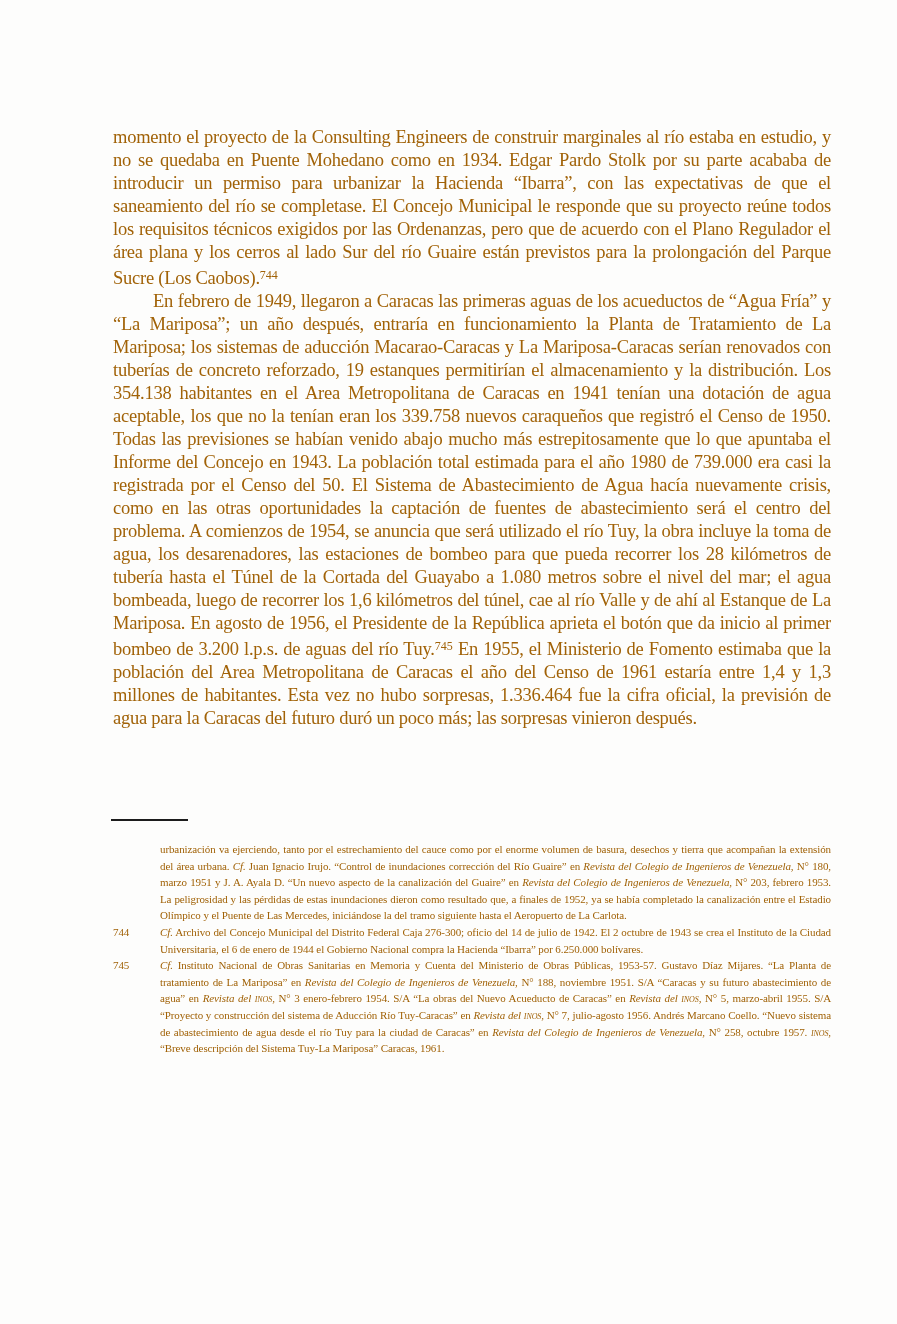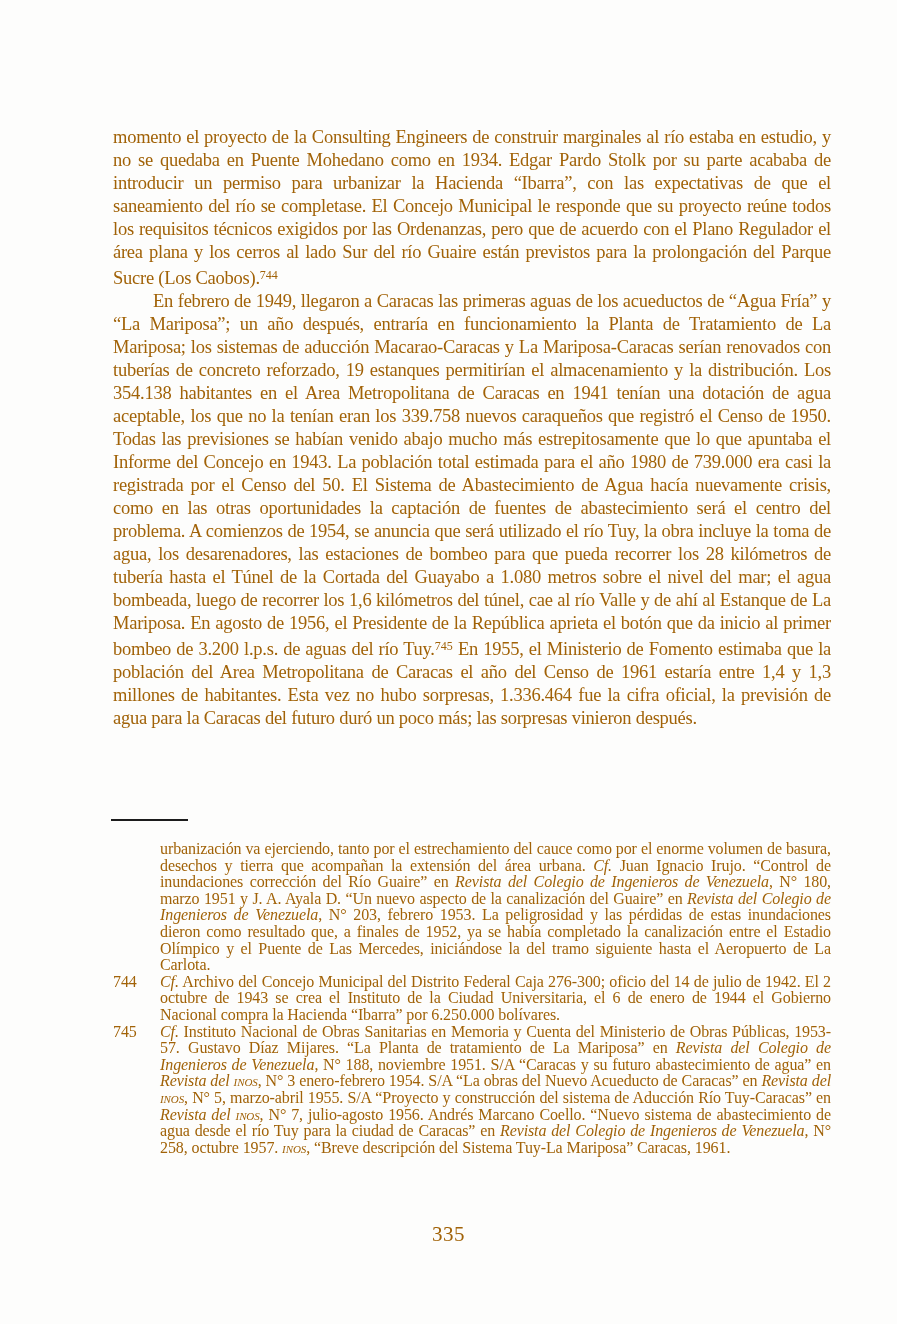--- a/index.html
+++ b/index.html
@@ -44,21 +44,21 @@
     top: 819px;
     width: 77px;
     height: 2px;
     background: #1c1c1c;
   }
   .footnotes {
     position: absolute;
     left: 113px;
     top: 841px;
     width: 718px;
-    font-size: 16px;
+    font-size: 11px;
     line-height: 16.6px;
     letter-spacing: -0.1px;
     text-align: justify;
   }
   .footnote {
     position: relative;
     padding-left: 47px;
   }
   .fn-num {
     position: absolute;
@@ -102,15 +102,14 @@
     <div class="footnote">
       <span class="fn-num">744</span>
       <span class="fn-text"><span class="it">Cf.</span><span> Archivo del Concejo Municipal del Distrito Federal Caja 276-300; oficio del 14 de julio de 1942. El 2 octubre de 1943 se crea el Instituto de la Ciudad Universitaria, el 6 de enero de 1944 el Gobierno Nacional compra la Hacienda “Ibarra” por 6.250.000 bolívares.</span></span>
     </div>
     <div class="footnote">
       <span class="fn-num">745</span>
       <span class="fn-text"><span class="it">Cf.</span><span> Instituto Nacional de Obras Sanitarias en Memoria y Cuenta del Ministerio de Obras Públicas, 1953-57. Gustavo Díaz Mijares. “La Planta de tratamiento de La Mariposa” en </span><span class="it">Revista del Colegio de Ingenieros de Venezuela</span><span>, N° 188, noviembre 1951. S/A “Caracas y su futuro abastecimiento de agua” en </span><span class="it">Revista del </span><span class="it sc">INOS</span><span>, N° 3 enero-febrero 1954. S/A “La obras del Nuevo Acueducto de Caracas” en </span><span class="it">Revista del </span><span class="it sc">INOS</span><span>, N° 5, marzo-abril 1955. S/A “Proyecto y construcción del sistema de Aducción Río Tuy-Caracas” en </span><span class="it">Revista del </span><span class="it sc">INOS</span><span>, N° 7, julio-agosto 1956. Andrés Marcano Coello. “Nuevo sistema de abastecimiento de agua desde el río Tuy para la ciudad de Caracas” en </span><span class="it">Revista del Colegio de Ingenieros de Venezuela</span><span>, N° 258, octubre 1957. </span><span class="sc">INOS</span><span>, “Breve descripción del Sistema Tuy-La Mariposa” Caracas, 1961.</span></span>
     </div>
   </div>
 
-  <div class="page-number">335</div>
 
 </div>
 
 </body></html>

